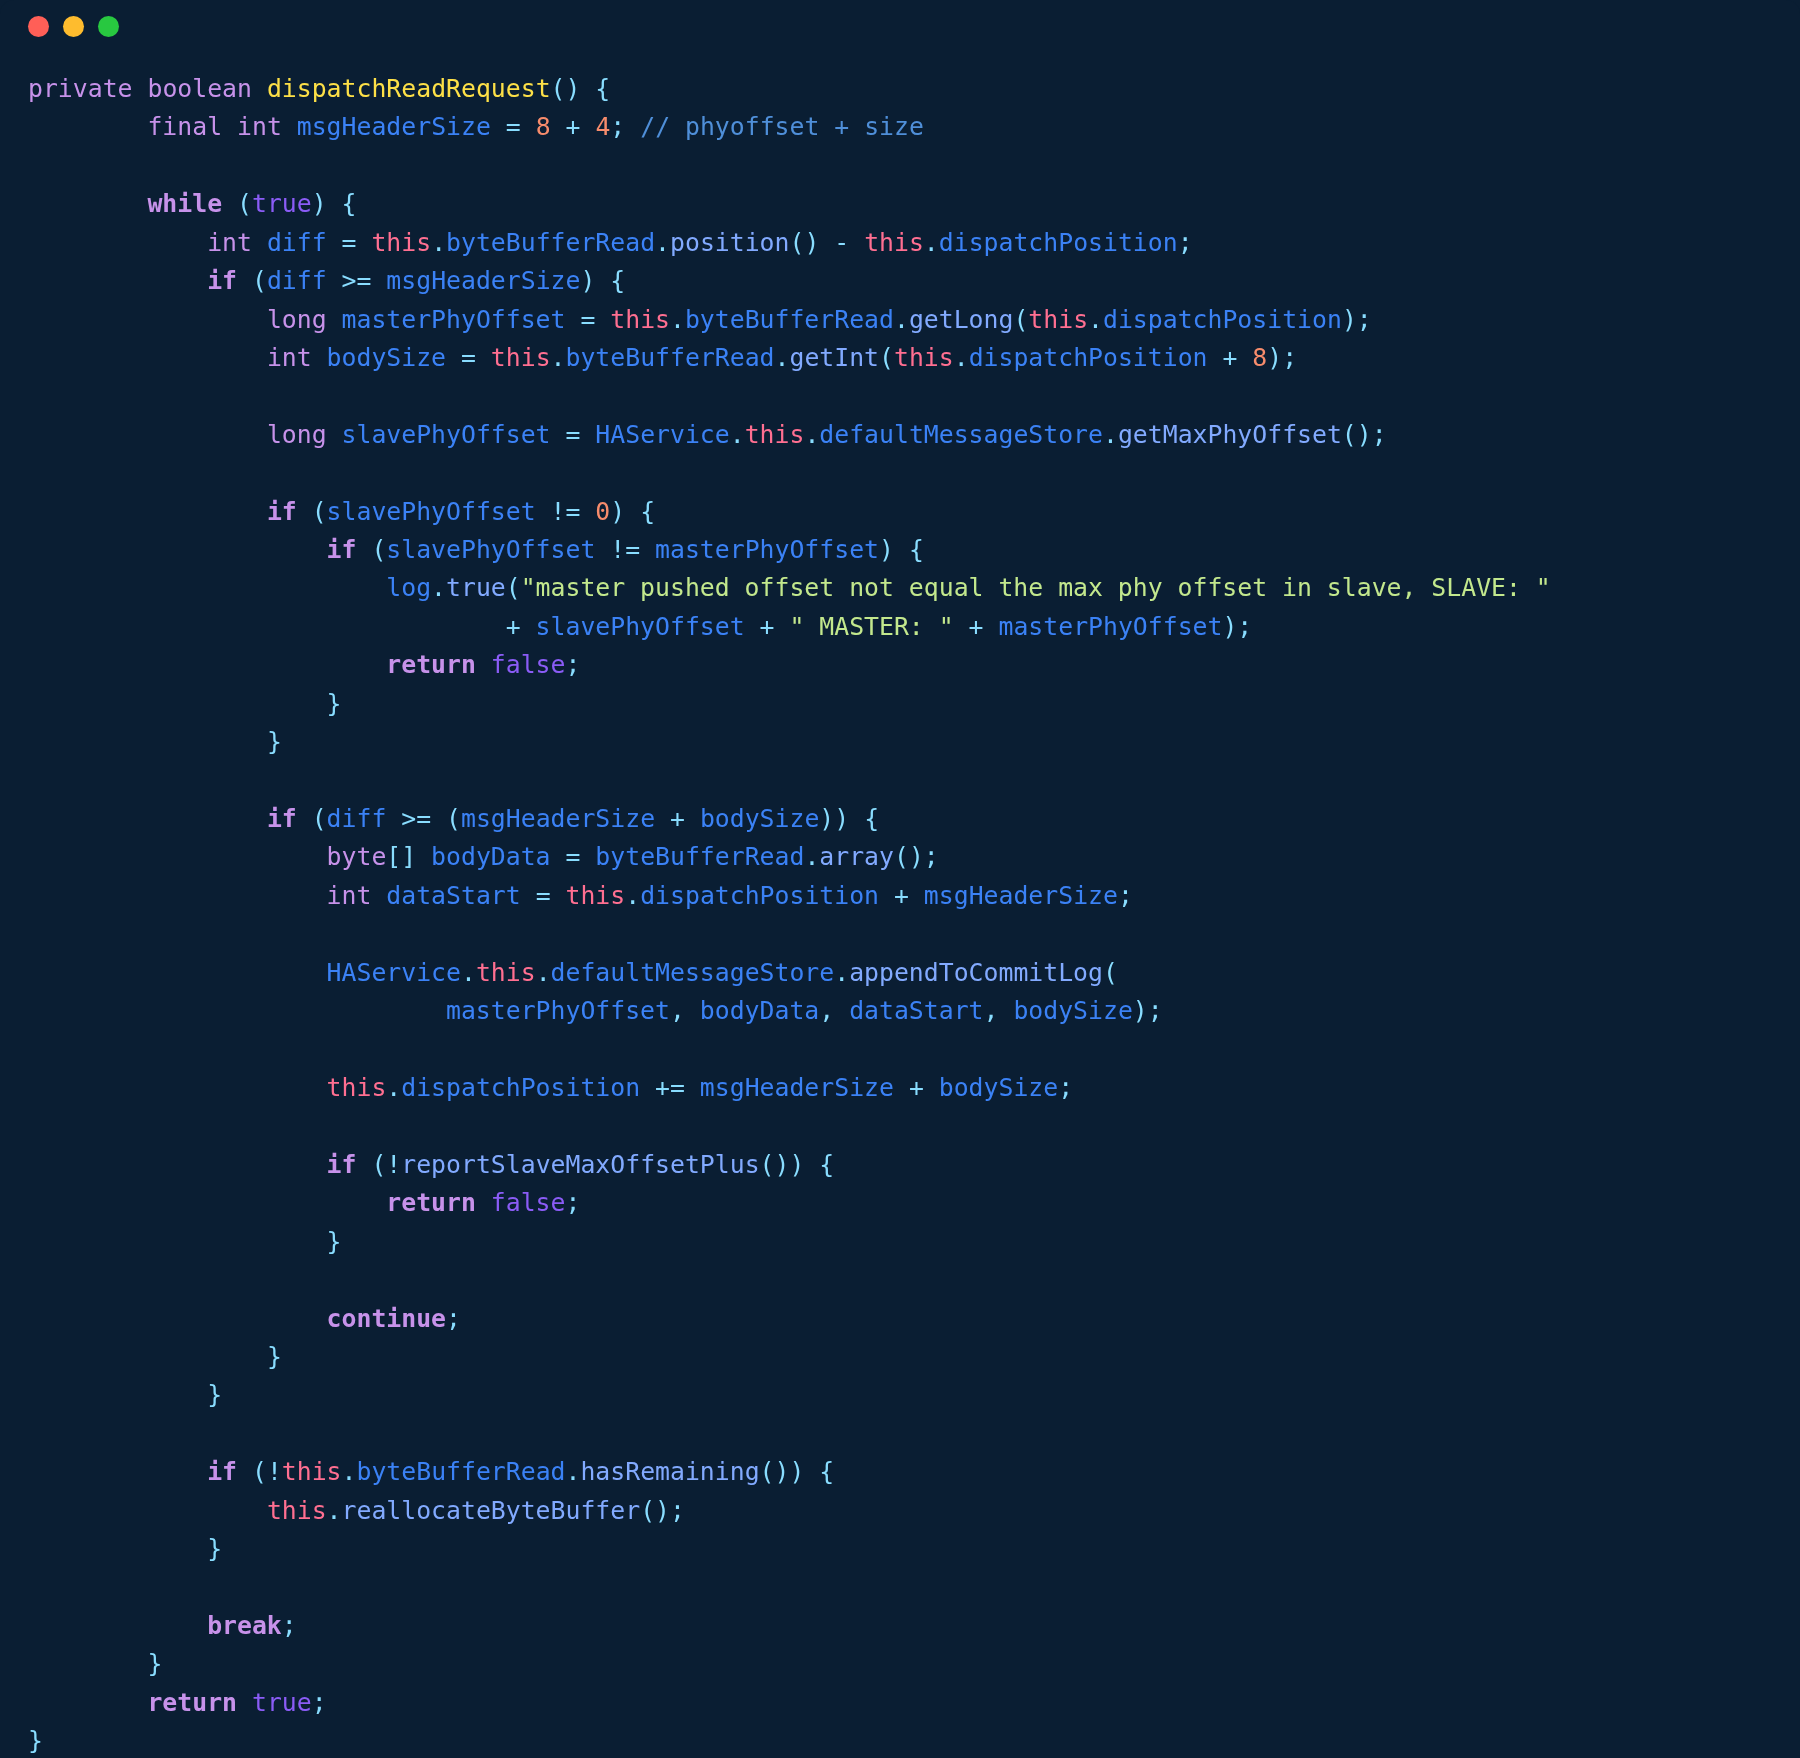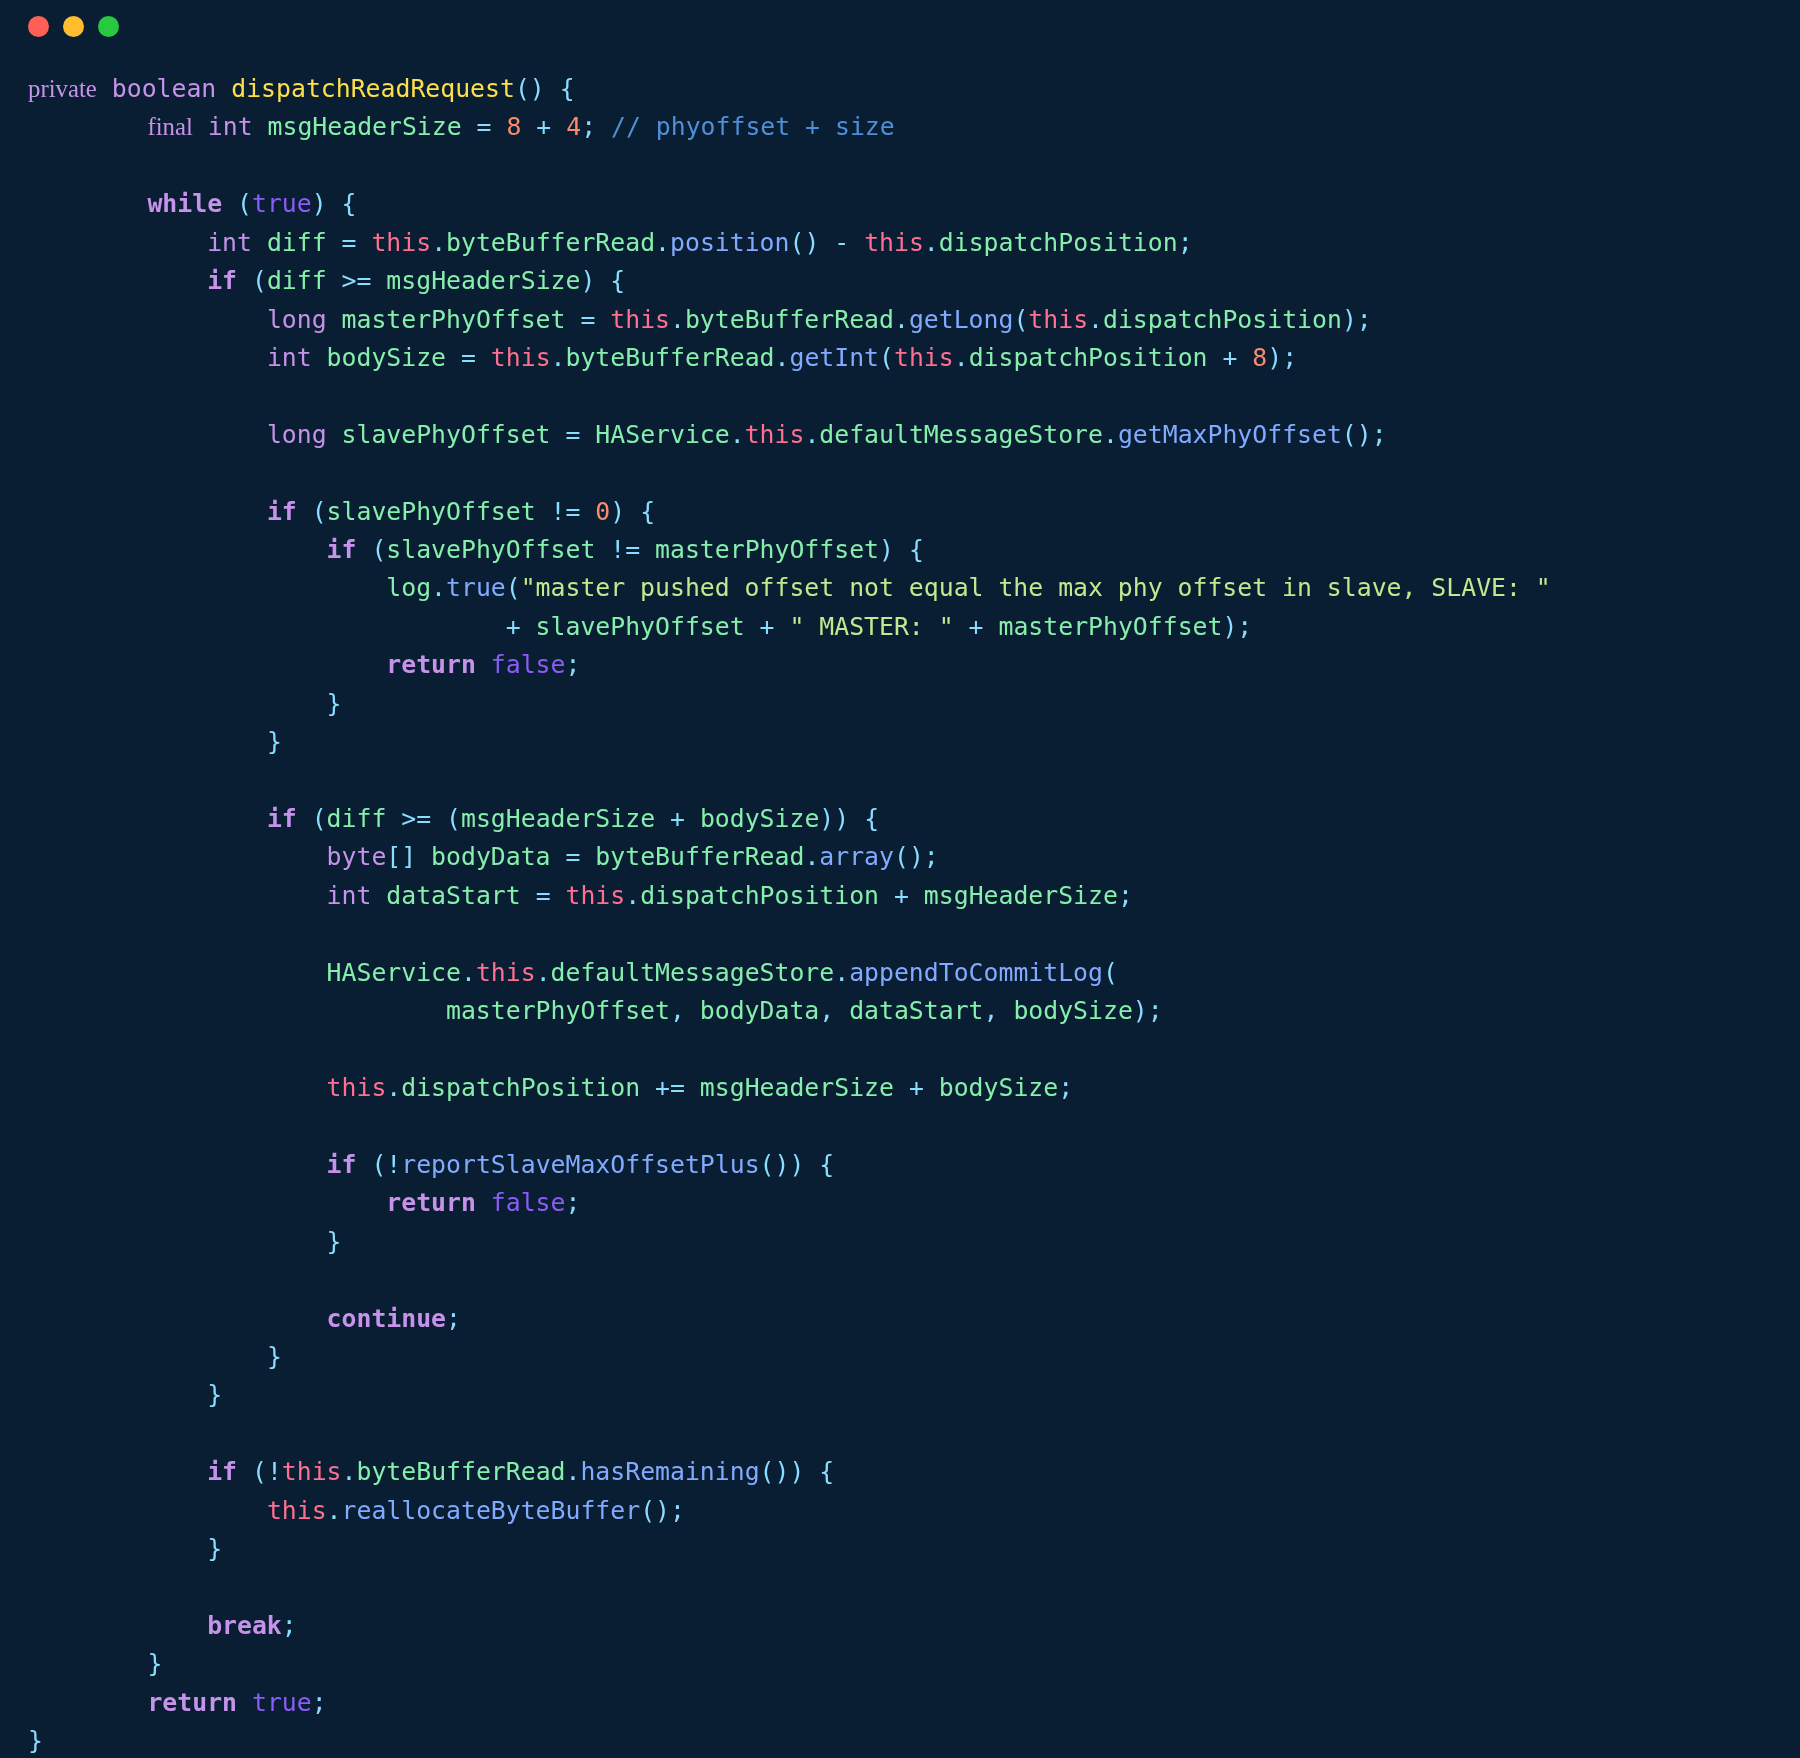--- a/index.html
+++ b/index.html
@@ -33,22 +33,22 @@
   .yellow { background: #febc2e; }
   .green { background: #28c840; }
   pre.code {
     padding: 18px 28px 28px 28px;
     white-space: pre;
     font-family: inherit;
     overflow-x: auto;
   }
   .kw   { color: #c792ea; font-weight: bold; }              
   .type { color: #c792ea; margin-top: 36px; }              
-  .mod  { color: #c792ea; font-family: Liberation Serif, serif; }              
-  .id   { color: #86efac; margin-top: 36px; }              
+  .mod  { color: #c792ea; }              
+  .id   { color: #3b82f6; margin-top: 36px; }              
   .this { color: #ff6f91; text-align: center; }              
   .num  { color: #f78c6c; }              
   .str  { color: #c3e88d; }              
   .cmt  { color: #4f8fd9; }              
   .punc { color: #89ddff; }              
   .op   { color: #89ddff; }
   .bool { color: #8b5cf6; }              
   .decl { color: #fde047; }              
   .dot  { color: #89ddff; }
   .call { color: #82aaff; margin-top: 32px; }

